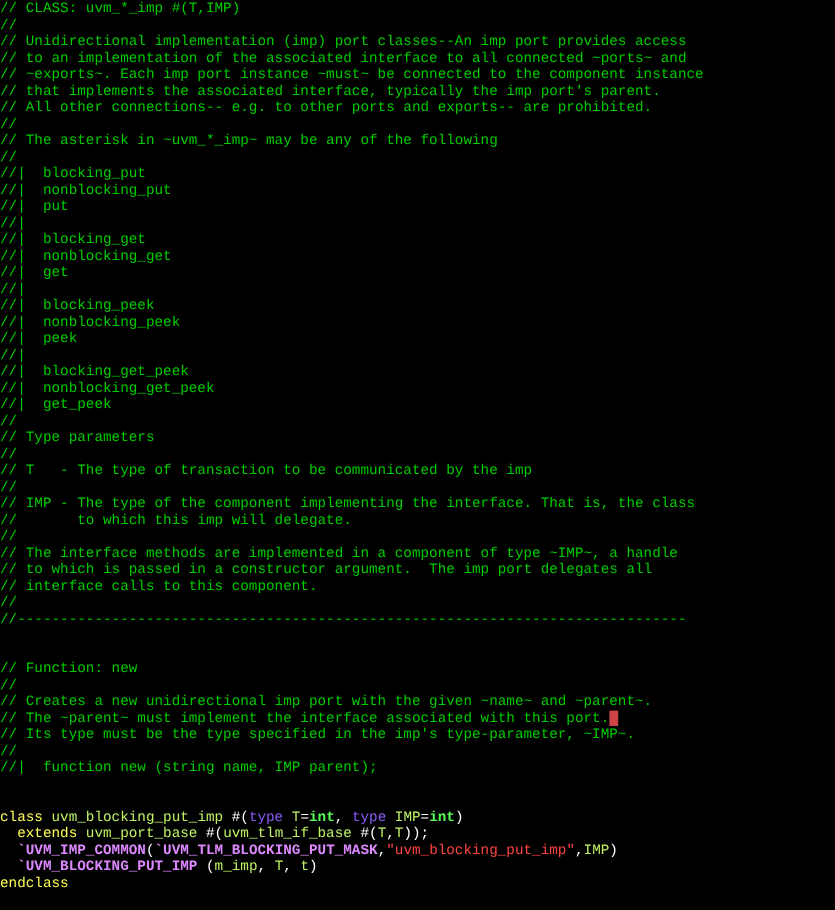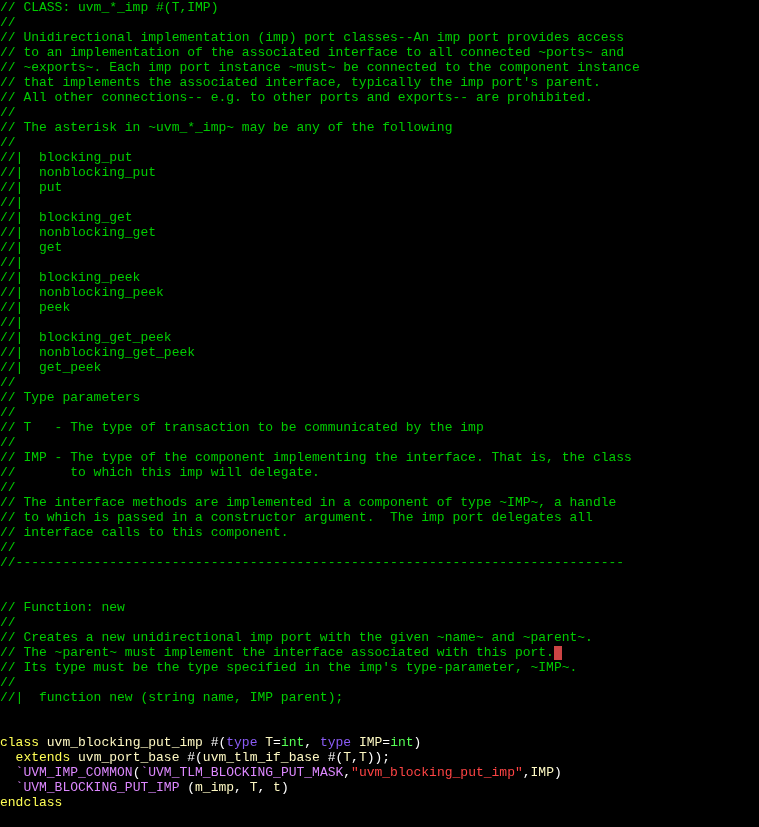--- a/index.html
+++ b/index.html
@@ -18,26 +18,26 @@
     padding: 0;
     position: relative;
     letter-spacing: 0;
   }
   .line {
     min-height: 15px;
   }
   .comment   { color: #00cc00; }
   .keyword   { color: #ffff55; text-align: right; }
   .typekw    { color: #8b5cf6; }
-  .ident     { color: #fef9c3; }
+  .ident     { color: #bef264; }
   .string    { color: #ff4444; }
-  .macro     { color: #dd88ff; }
+  .macro     { color: #dd88ff; font-weight: bold; }
   .paren     { color: #ffffff; }
   .operator  { color: #ffffff; }
-  .builtin   { color: #55ff55; }
+  .builtin   { color: #55ff55; font-weight: bold; }
   .cursor {
     display: inline-block;
     width: 8px;
     height: 14px;
     background: #cc4444;
     vertical-align: text-bottom;
   }
 </style>
 </head>
 <body>

